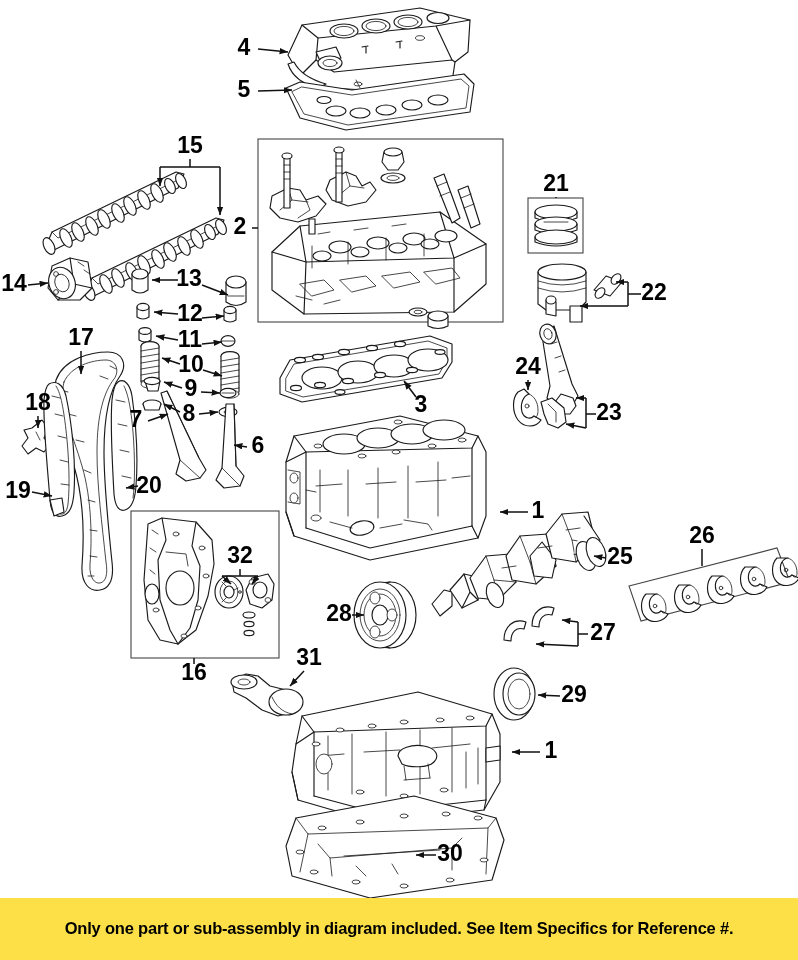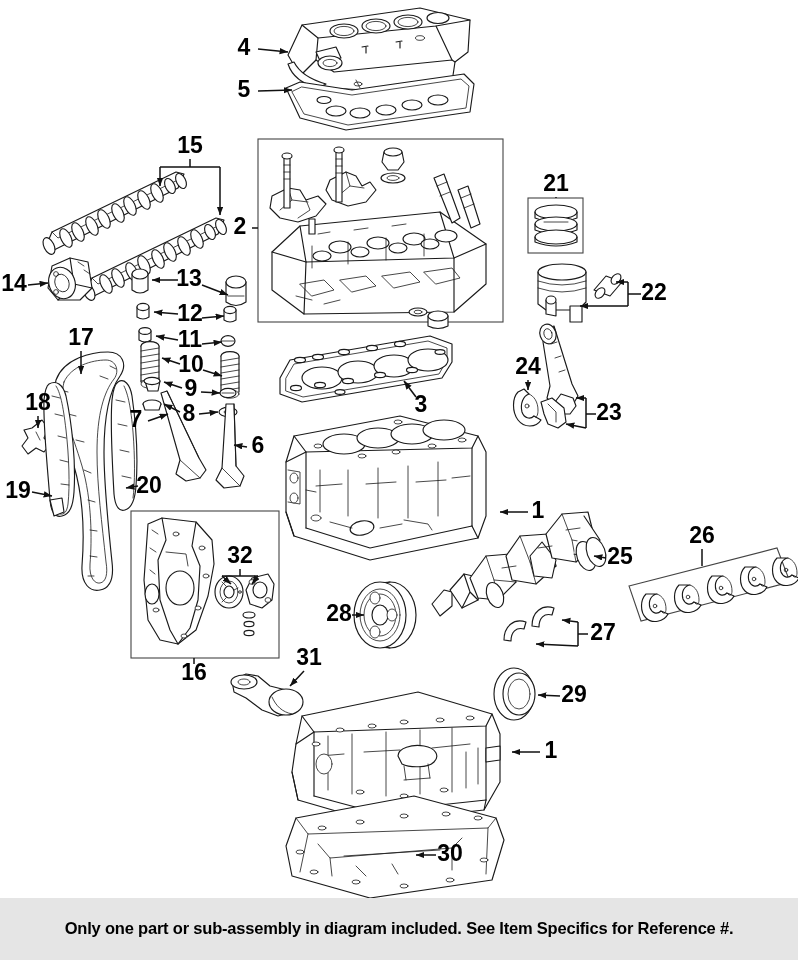--- a/index.html
+++ b/index.html
@@ -634,17 +634,17 @@
         <text class="cal" x="603" y="634" text-anchor="middle" dominant-baseline="middle">27</text>
         <text class="cal" x="339" y="615" text-anchor="middle" dominant-baseline="middle">28</text>
         <text class="cal" x="574" y="696" text-anchor="middle" dominant-baseline="middle">29</text>
         <text class="cal" x="450" y="855" text-anchor="middle" dominant-baseline="middle">30</text>
         <text class="cal" x="309" y="659" text-anchor="middle" dominant-baseline="middle">31</text>
         <text class="cal" x="240" y="557" text-anchor="middle" dominant-baseline="middle">32</text>
       </g>
     </svg>
   </div>
 
-  <div id="banner" style="background: #e5e5e5; color: rgb(0, 0, 0);">
+  <div id="banner" style="background: #fde047; color: rgb(0, 0, 0);">
     <div class="bline">Only one part or sub-assembly in diagram included. See Item Specifics for Reference #.</div>
   </div>
 
 </div>
 
 </body></html>

